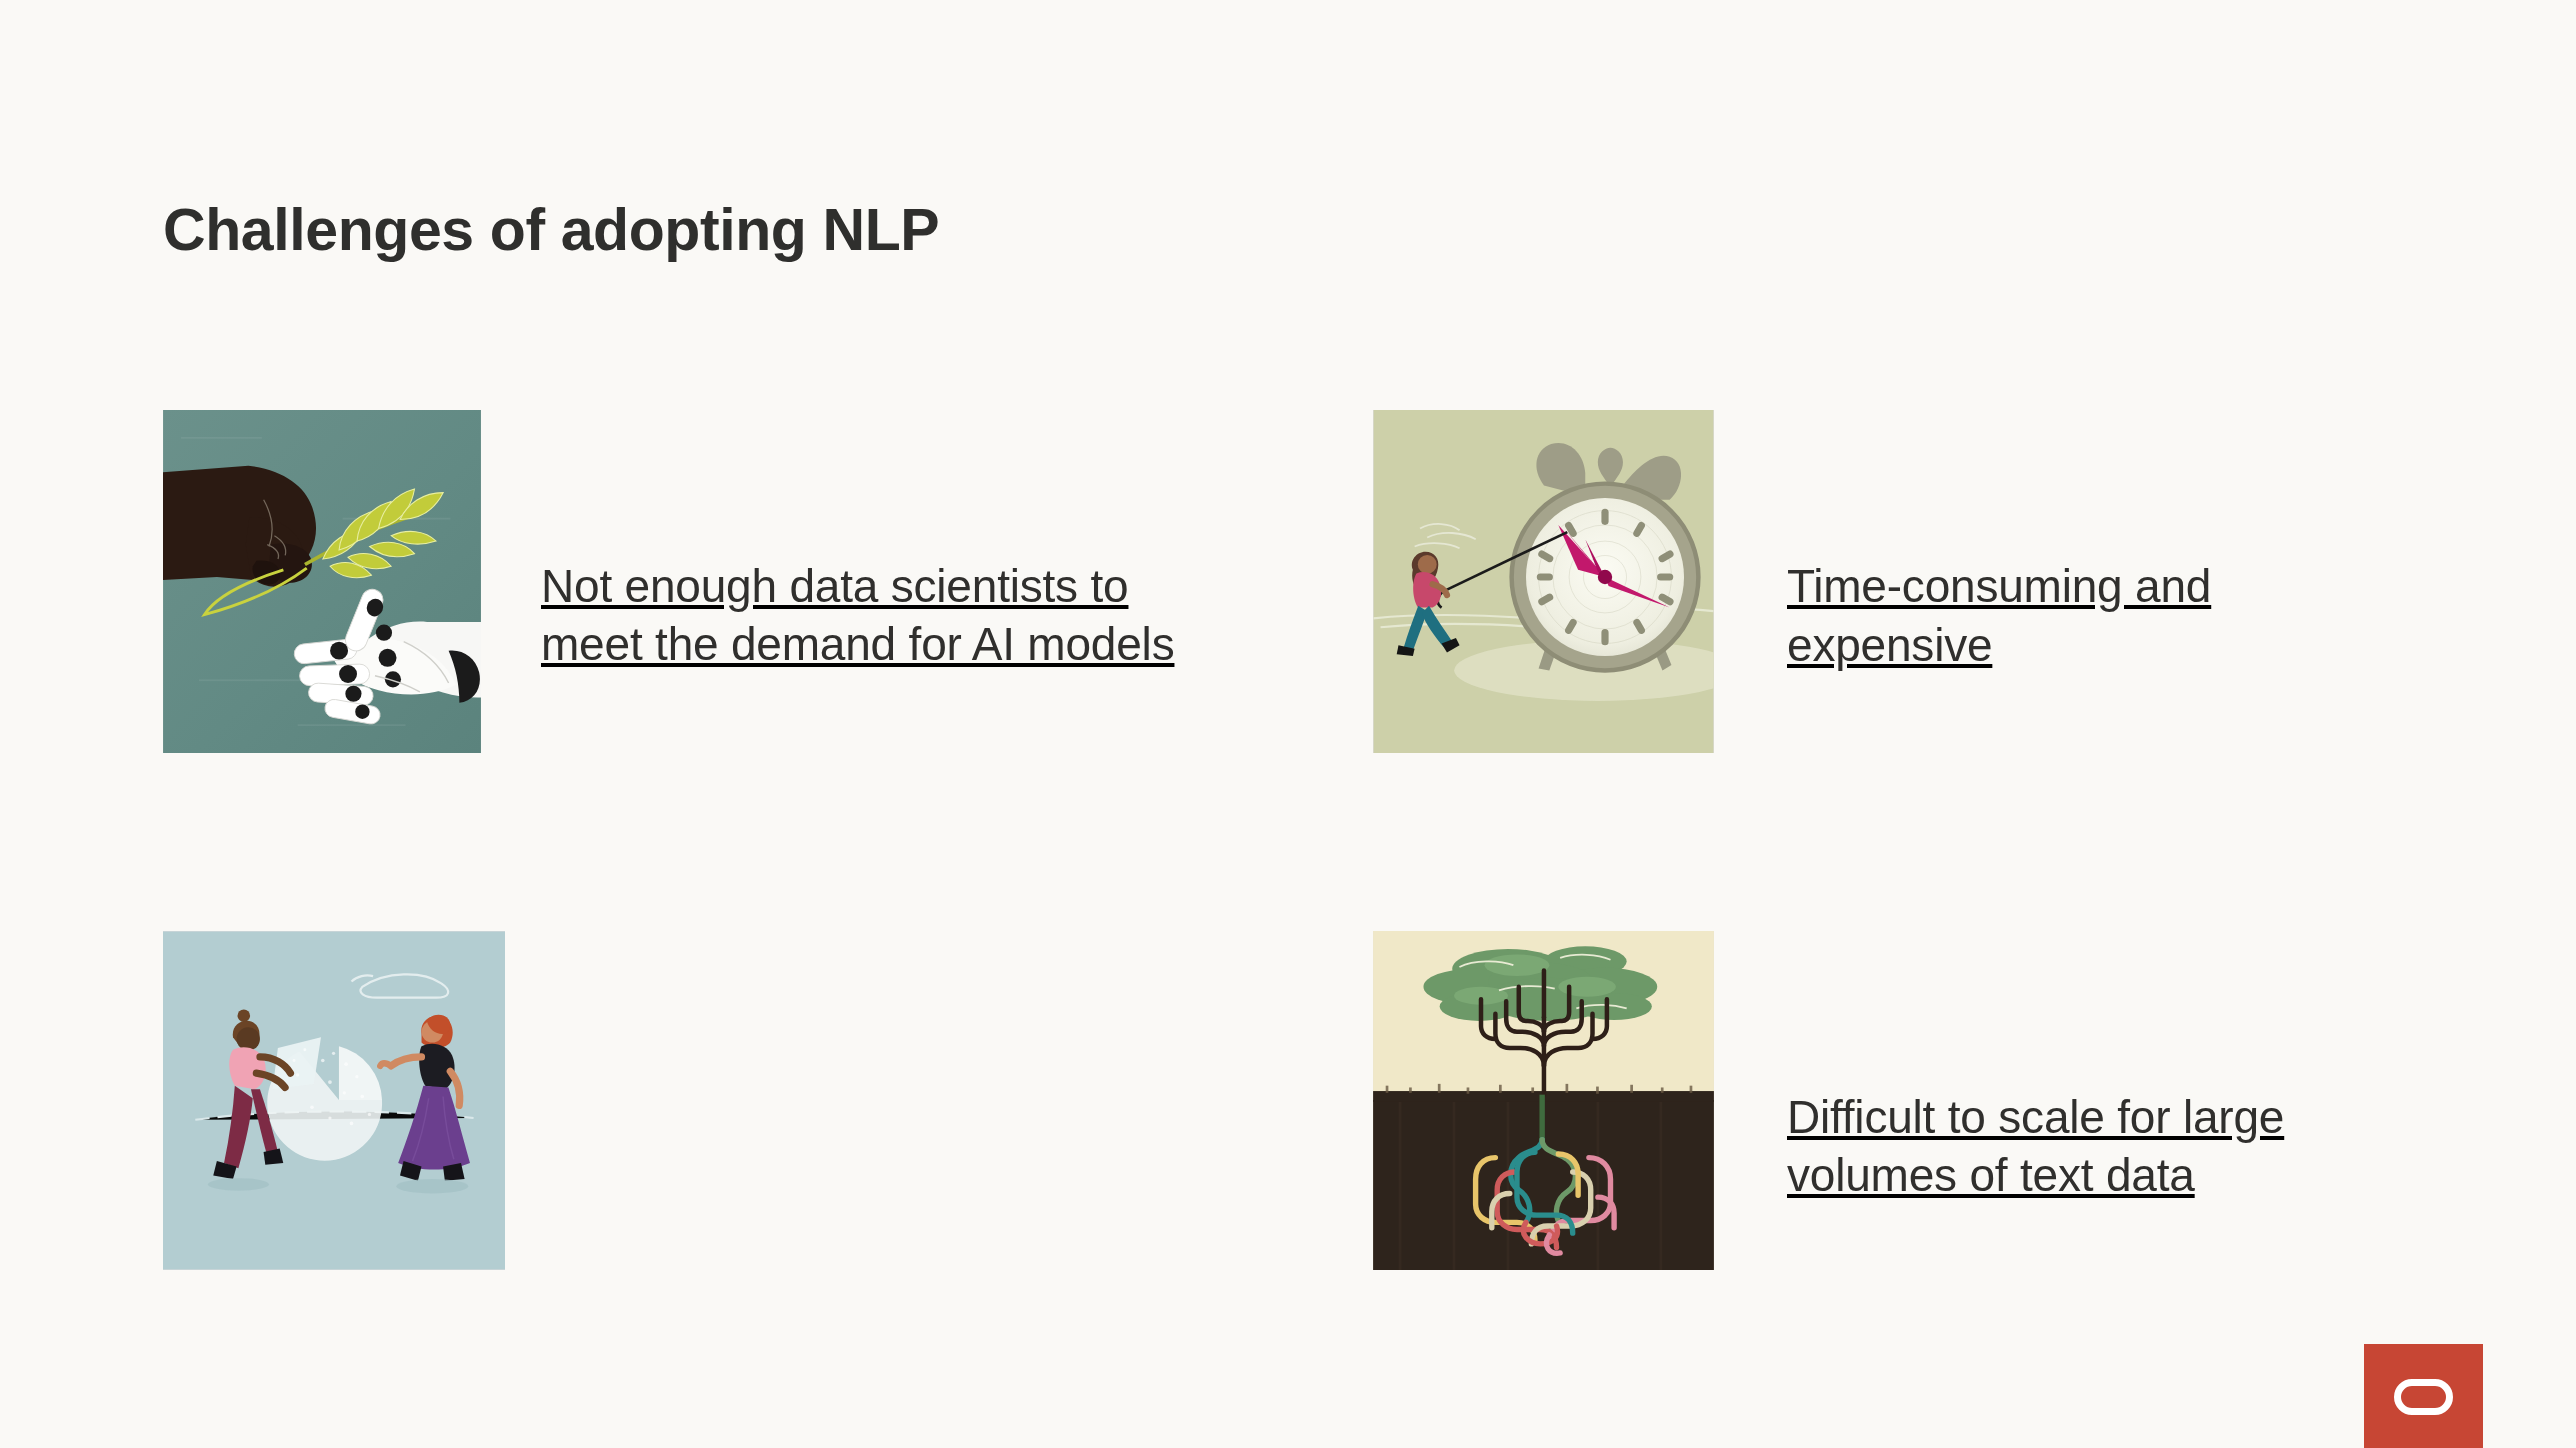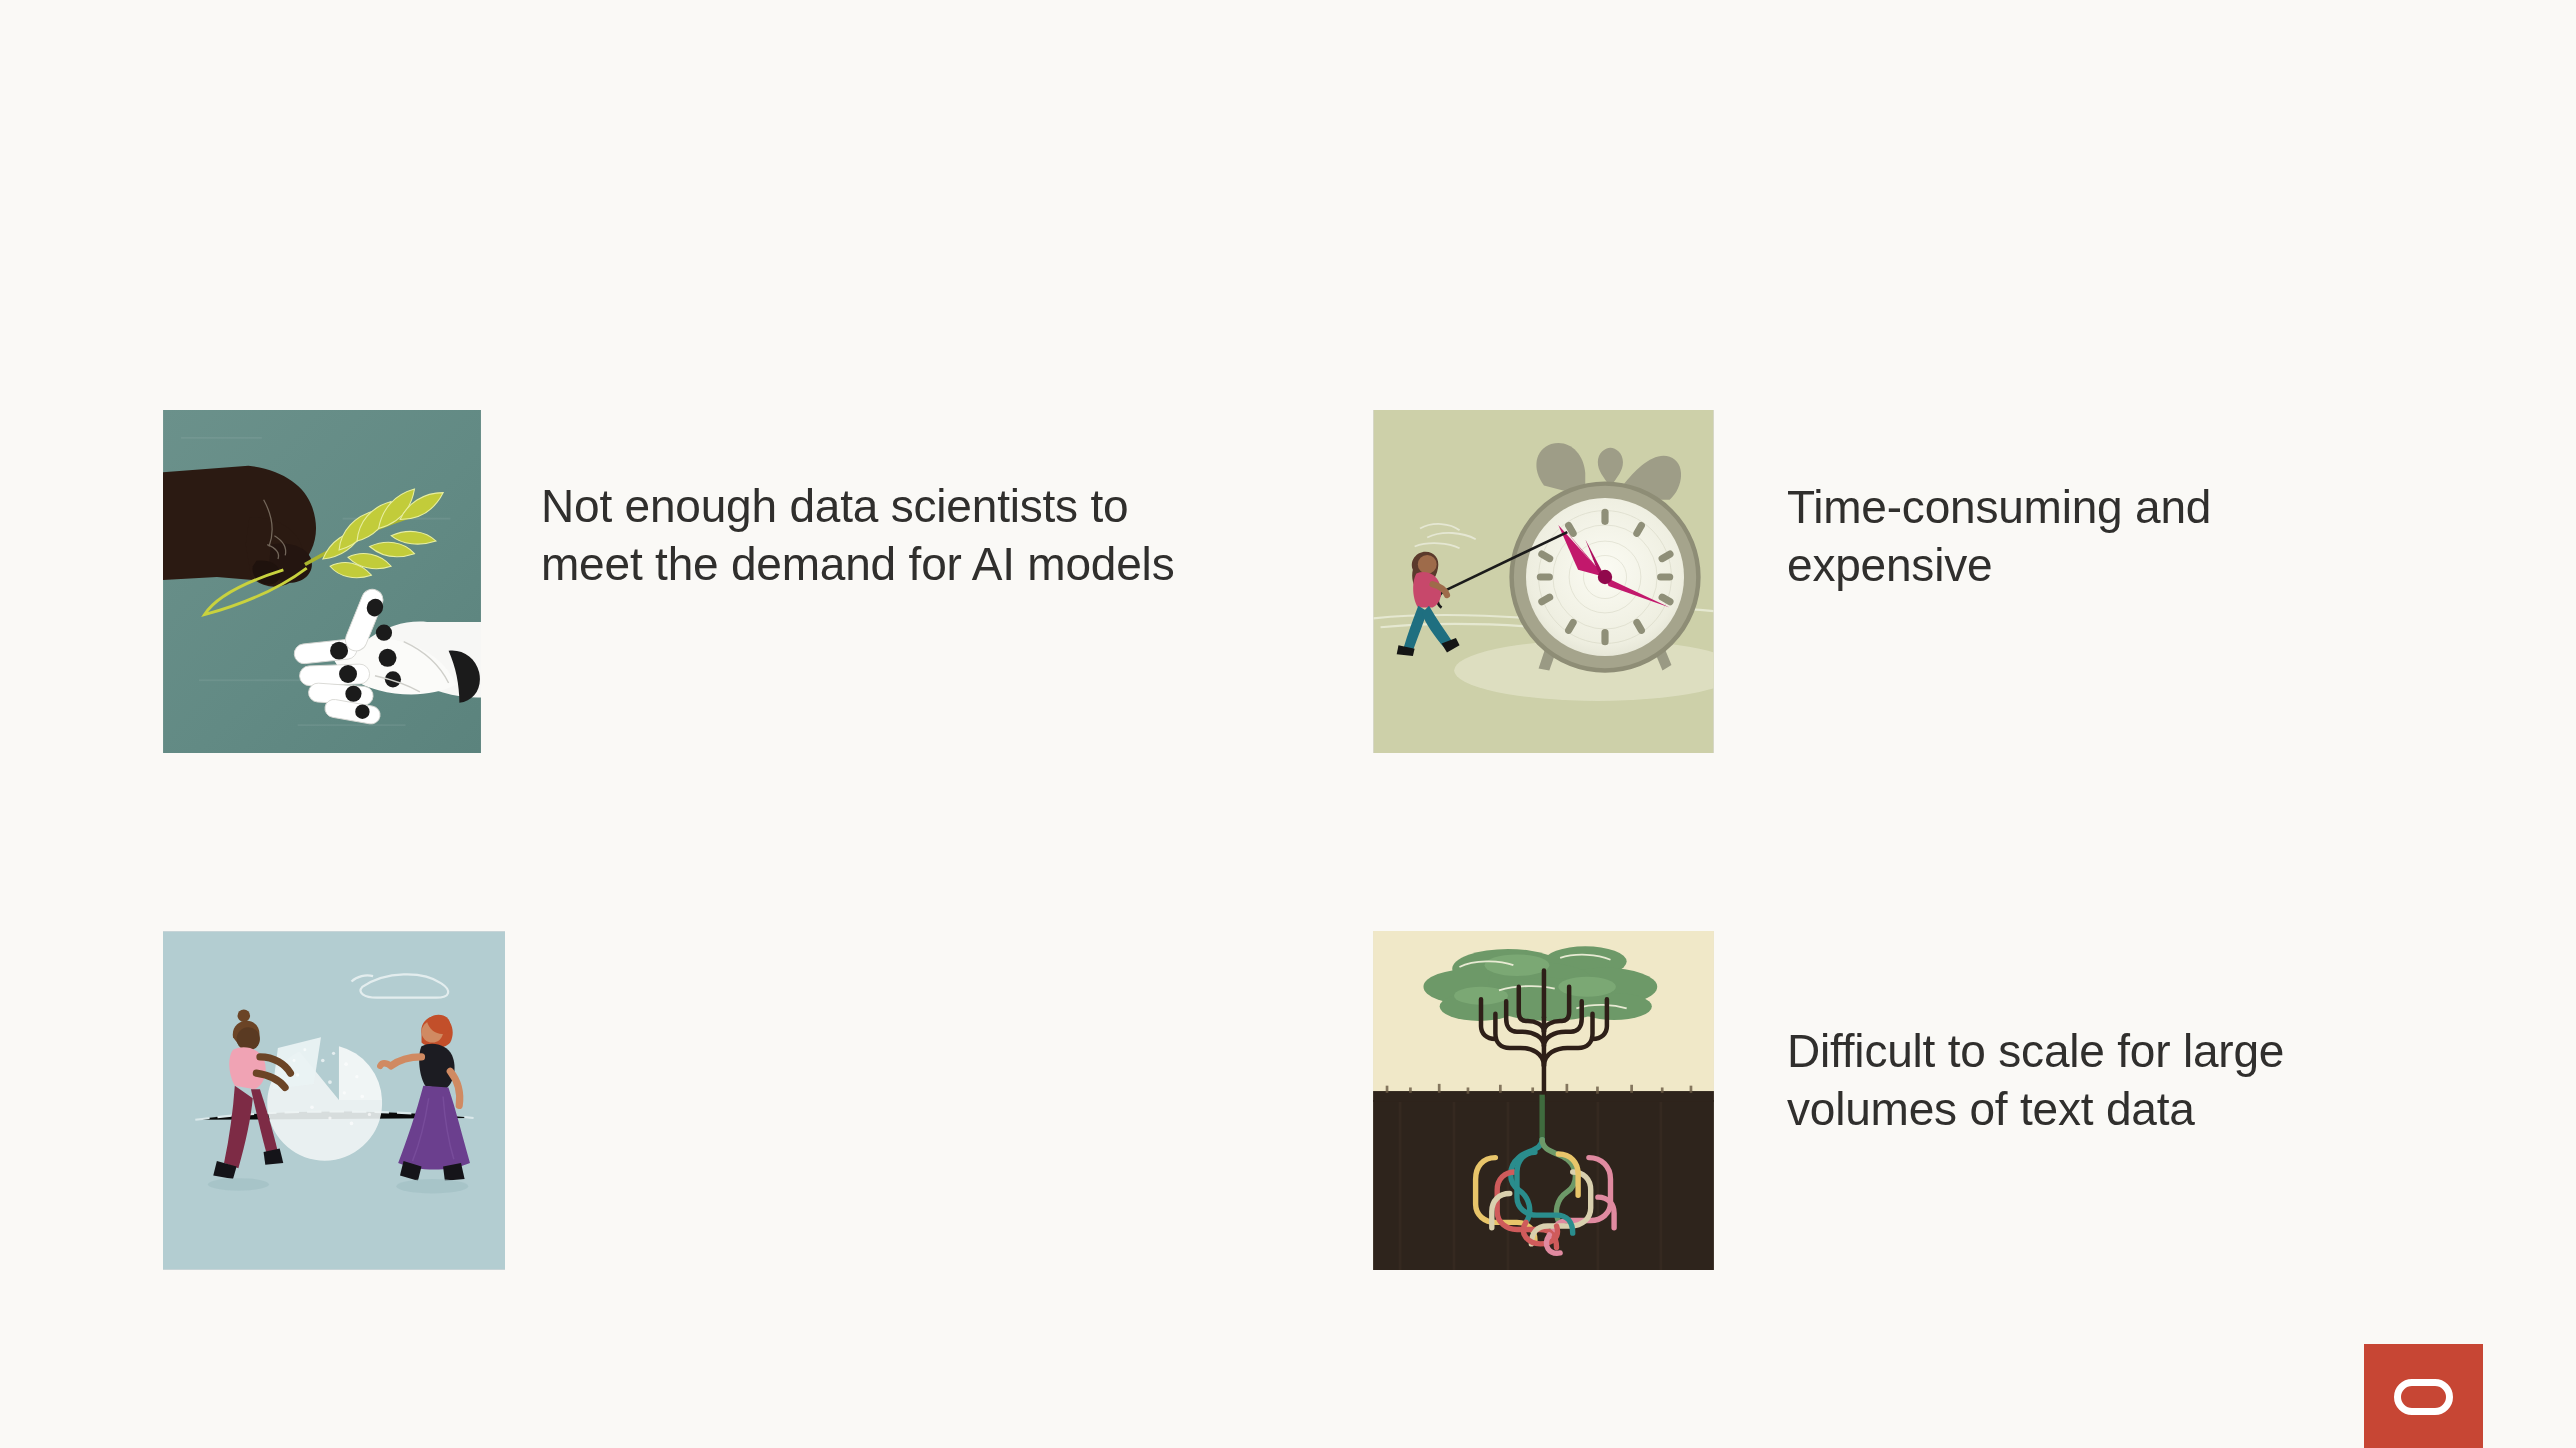--- a/index.html
+++ b/index.html
@@ -29,21 +29,22 @@
     font-weight: bold;
     color: #2f2f2d;
     letter-spacing: -0.4px;
     font-family: "Liberation Sans", sans-serif;
     white-space: nowrap;
   }
 
   .item {
     position: absolute;
     display: flex;
-    align-items: flex-start;
+    align-items: center;
+    text-decoration: underline;
   }
 
   .item-img {
     flex: 0 0 auto;
     overflow: hidden;
     position: relative;
     background: #ddd;
   }
 
   .item-img svg { display: block; }
@@ -90,20 +91,21 @@
     border: 7.2px solid #ffffff;
     border-radius: 18px;
     box-sizing: border-box;
   }
 </style>
 </head>
 <body>
 
 <div class="slide">
 
+  <div class="slide-title">Challenges of adopting NLP</div>
 
   <div class="item" id="cell-0">
     <div class="item-img">
       <svg width="318" height="343" viewBox="0 0 354 382" xmlns="http://www.w3.org/2000/svg">
         <defs>
           <linearGradient id="tealbg" x1="0" y1="0" x2="1" y2="1">
             <stop offset="0%" stop-color="#6b918b"></stop>
             <stop offset="55%" stop-color="#628a84"></stop>
             <stop offset="100%" stop-color="#5b837d"></stop>
           </linearGradient>

